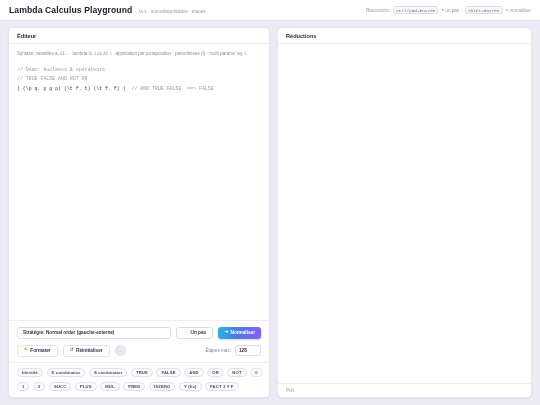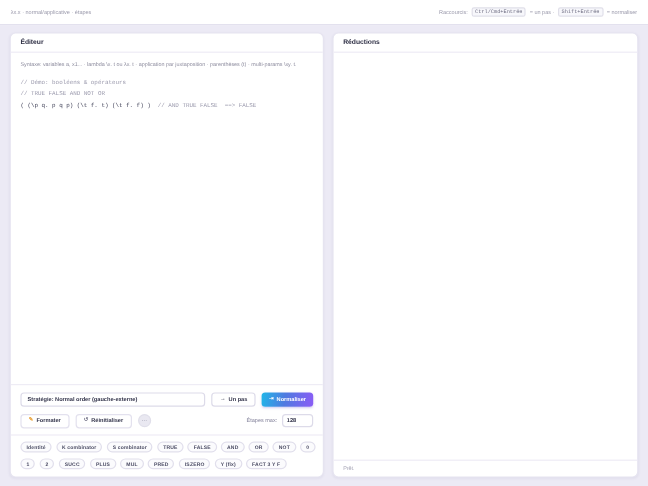--- a/index.html
+++ b/index.html
@@ -180,20 +180,21 @@
     font-size: 4.5px; color: #a3a2b3;
   }
 </style>
 </head>
 <body>
 
 <div class="app">
 
   <div class="topbar">
     <div class="brand-wrap">
+      <div class="brand">Lambda Calculus Playground</div>
       <div class="brand-sub">λx.x · normal/applicative · étapes</div>
     </div>
     <div class="shortcuts">
       <span>Raccourcis:</span>
       <span class="kbd">Ctrl/Cmd+Entrée</span>
       <span>= un pas ·</span>
       <span class="kbd">Shift+Entrée</span>
       <span>= normaliser</span>
     </div>
   </div>

